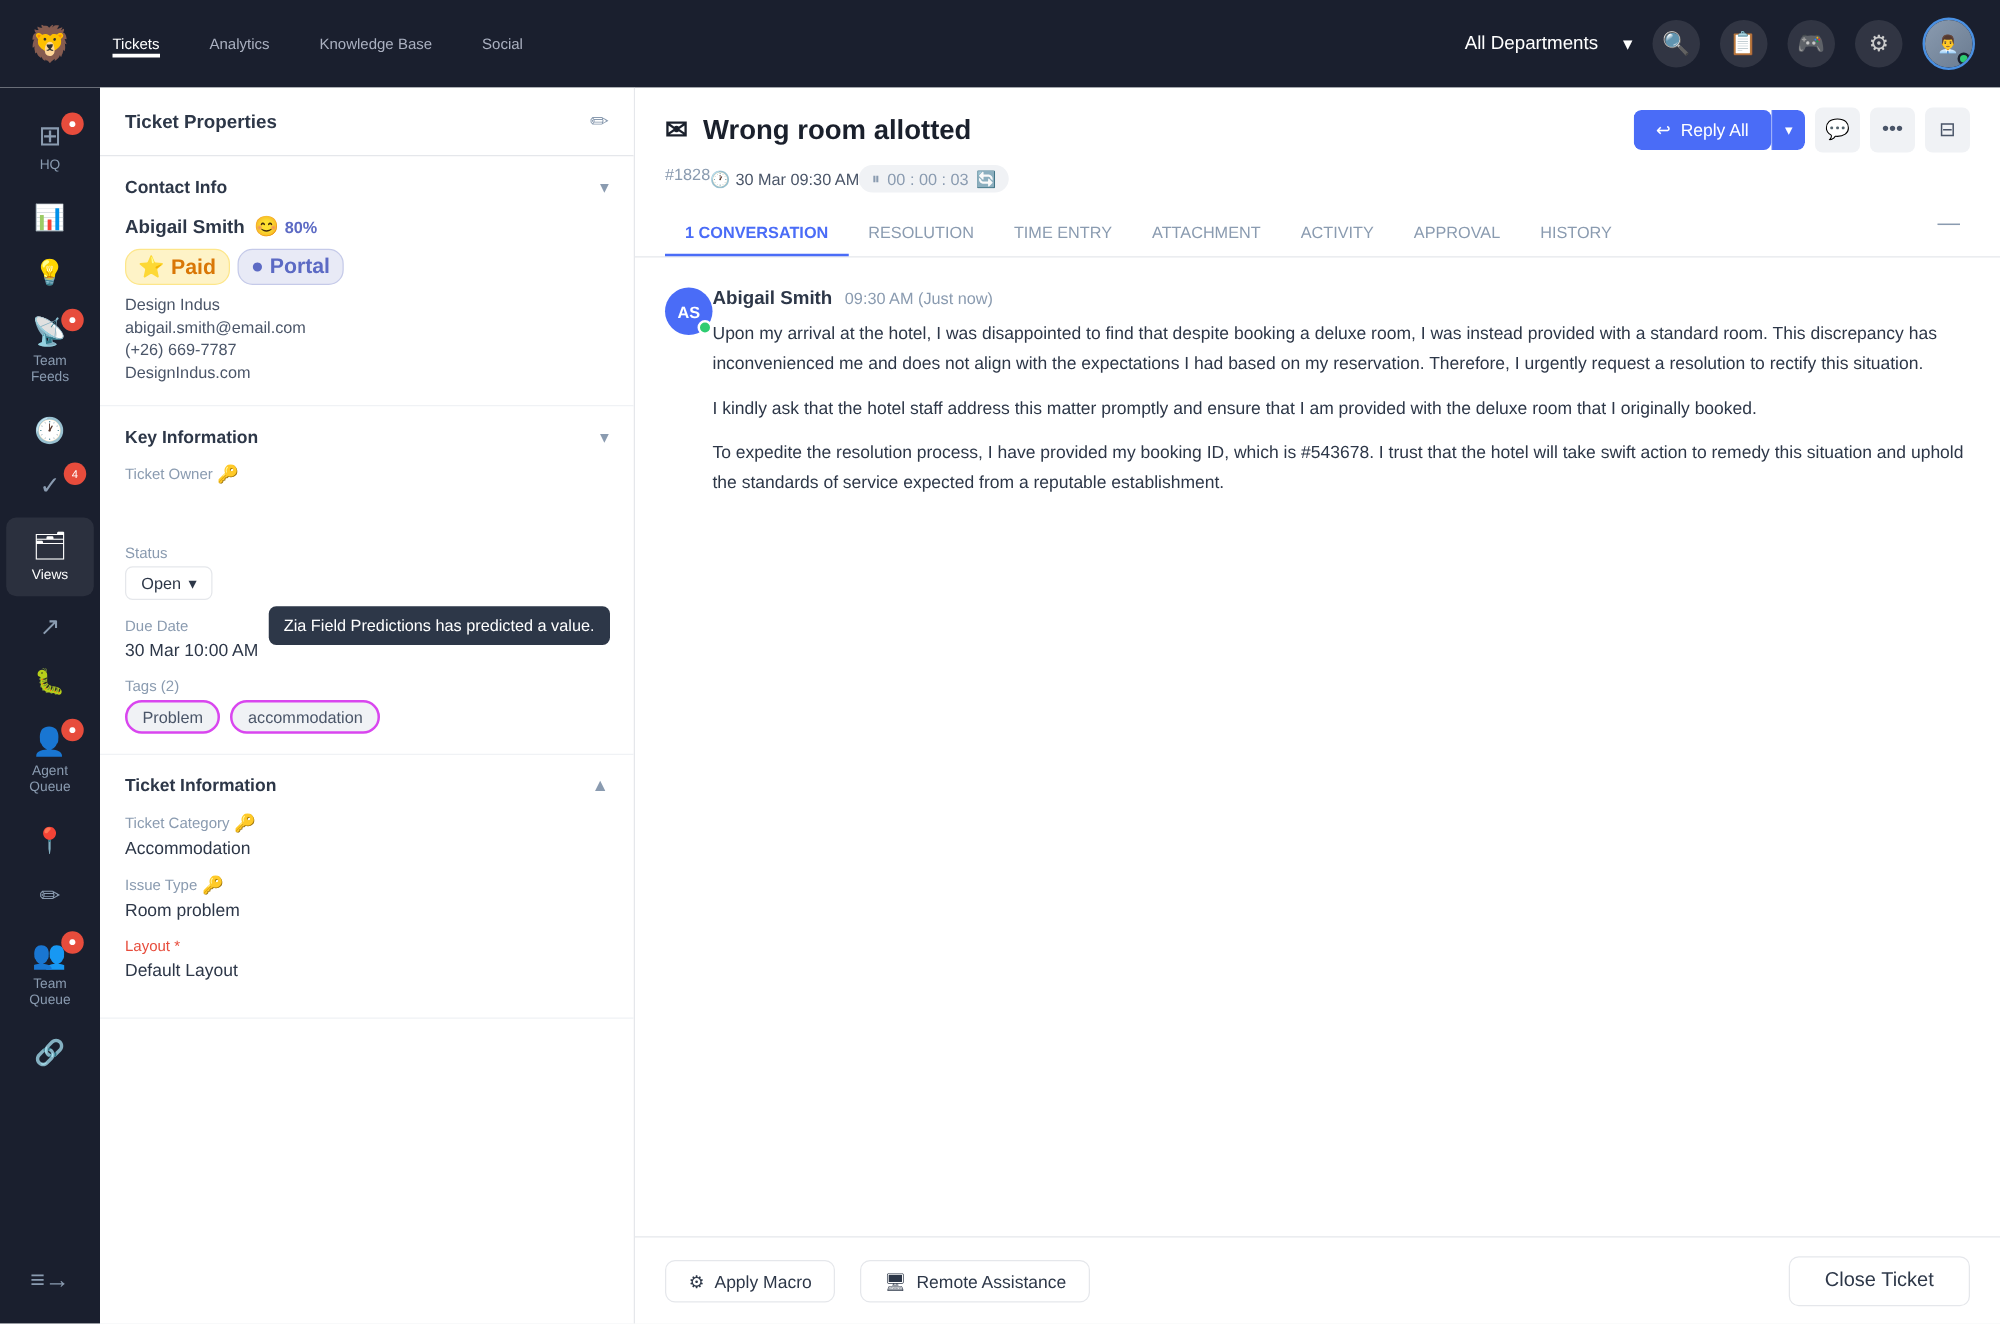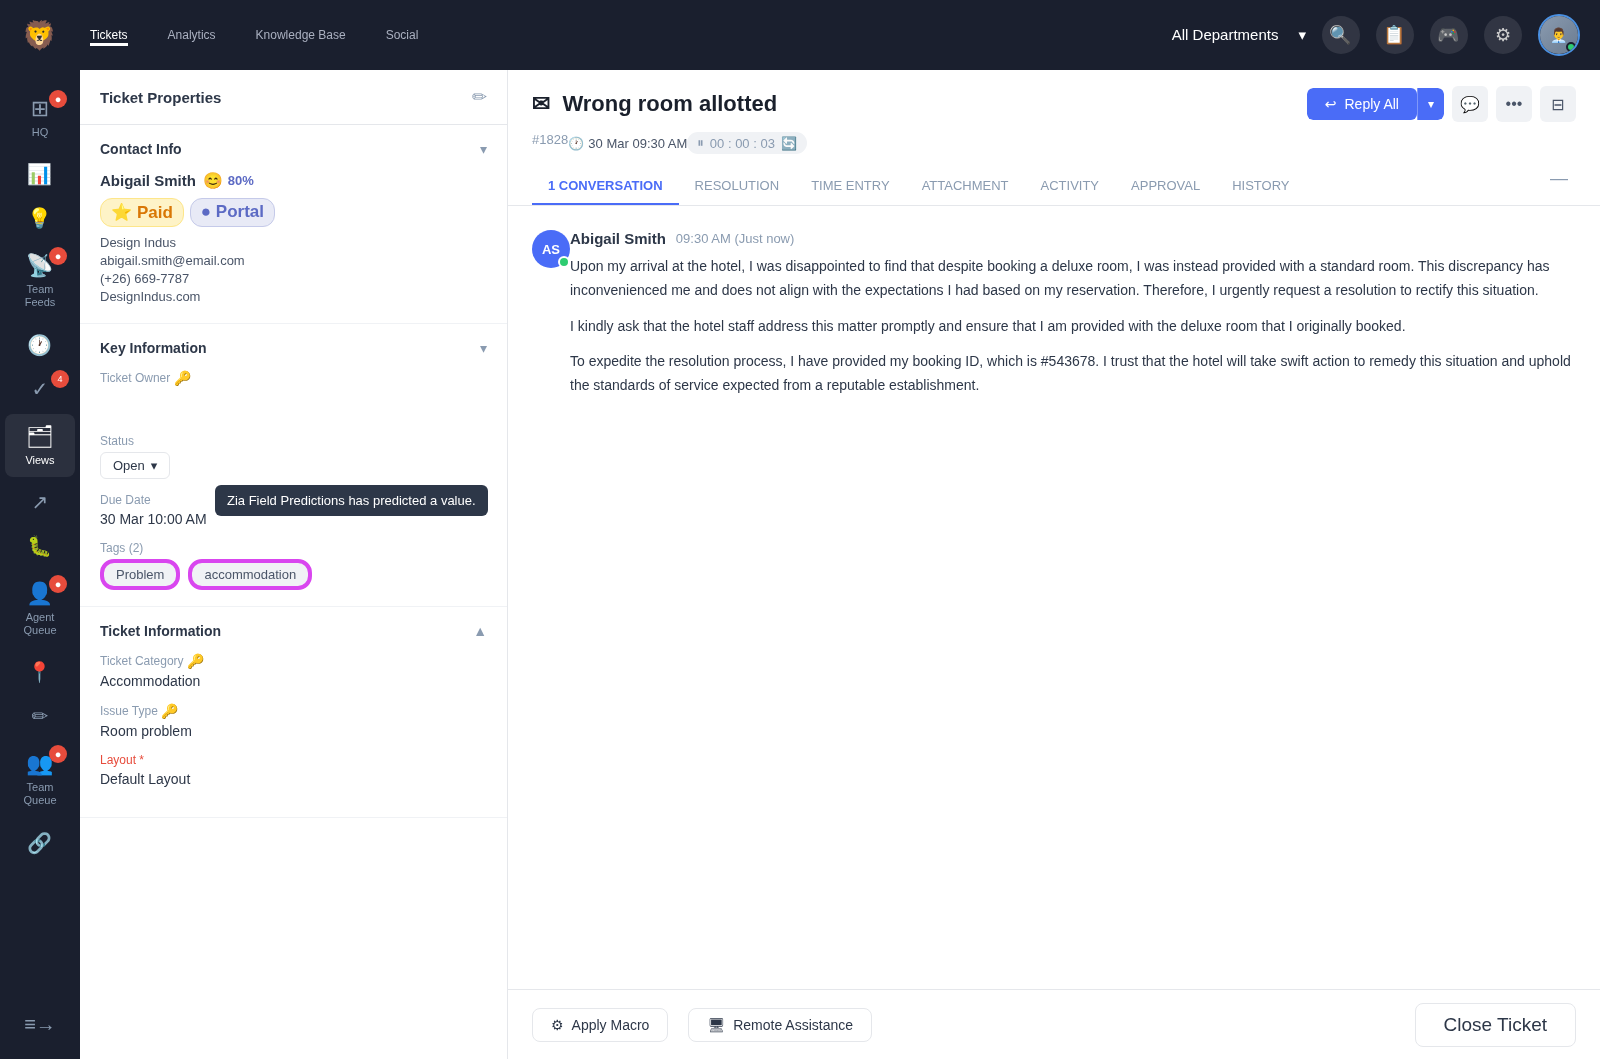--- a/index.html
+++ b/index.html
@@ -315,21 +315,21 @@
       background: #fff;
       width: fit-content;
       margin-bottom: 14px;
     }
     .ticket-tag {
       padding: 4px 12px;
       border-radius: 14px;
       font-size: 13px;
       background: #f0f2f5;
       color: #4a5568;
-      border: 4px solid #d946ef;
+      border: 2px solid #d946ef;
     }
     .tooltip-box {
       position: absolute;
       background: #2d3748;
       color: #fff;
       padding: 8px 12px;
       border-radius: 6px;
       font-size: 13px;
       top: 415px;
       left: 135px;
@@ -545,21 +545,21 @@
       color: #2d3748;
       font-size: 14px;
       cursor: pointer;
     }
     .close-ticket-btn {
       margin-left: auto;
       padding: 10px 28px;
       background: #fff;
       border: 1px solid #e5e7eb;
       border-radius: 8px;
-      font-size: 19px;
+      font-size: 16px;
       color: #2d3748;
       cursor: pointer;
       font-weight: 500;
     }
   </style>
 </head>
 <body>
 
 <nav class="top-nav">
   <div class="logo-area">

